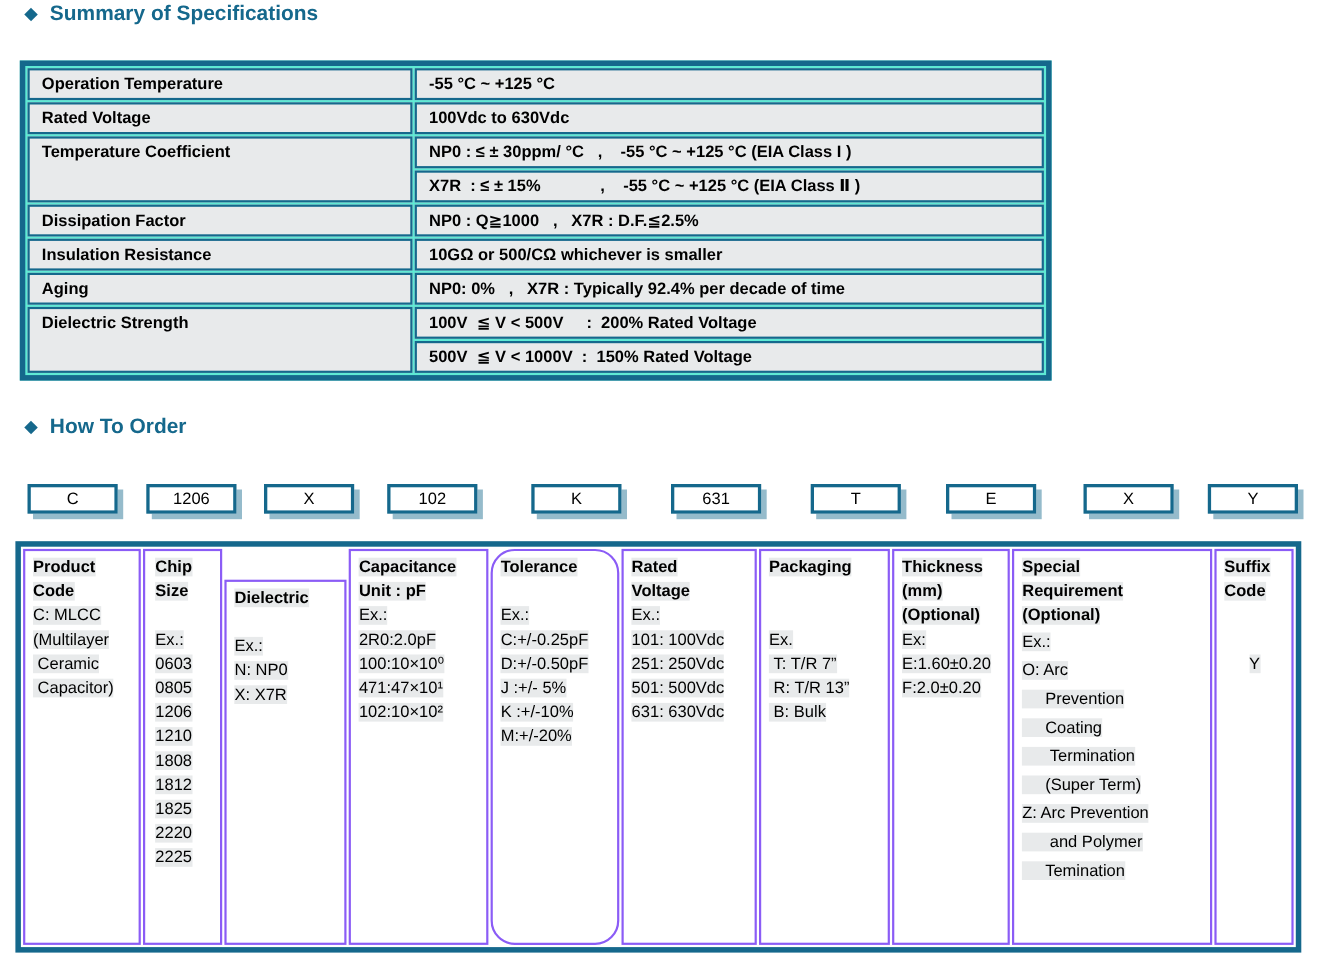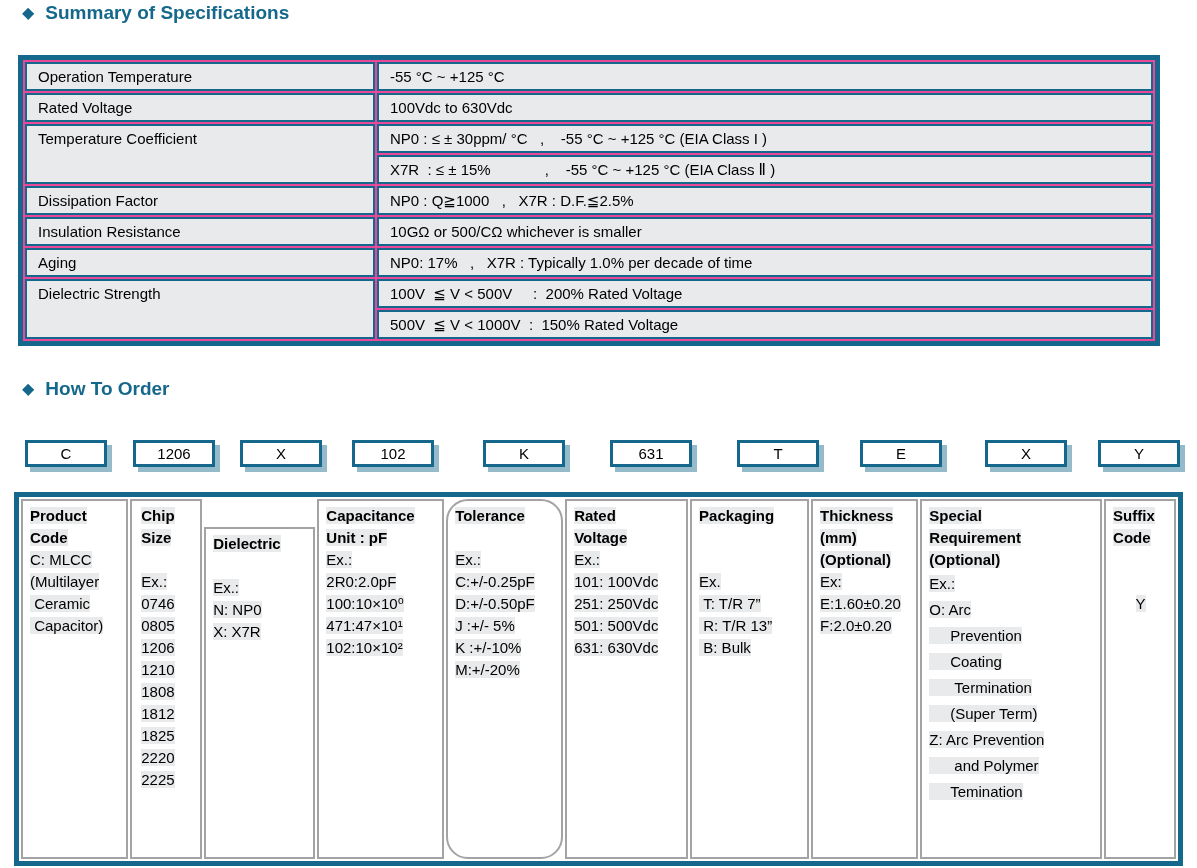--- a/index.html
+++ b/index.html
@@ -6,40 +6,40 @@
   body{width:1197px;height:868px;overflow:hidden;
        font-family:"Liberation Sans","DejaVu Sans",sans-serif;color:#000;}
   .page{position:relative;width:1197px;height:868px;background:#fff;}
 
   
   .sec-title{position:absolute;display:flex;align-items:center;gap:11px;
              color:#15688c;font-weight:bold;font-size:19px;line-height:22px;}
   .sec-title .diamond{font-size:16px;line-height:22px;}
 
   
-  .spec-table{position:absolute;left:18px;top:55px;width:1142px;
+  .spec-table{position:absolute;left:18px;top:55px;width:938px;
               border:5px solid #15688c;border-collapse:separate;border-spacing:2px;
-              table-layout:fixed;background:#ec4899;}
+              table-layout:fixed;background:#5eead4;font-weight:bold;}
   .spec-table col.c1{width:350px;}
   .spec-table td{border:2px solid #15688c;background:#e8eaeb;
                  font-size:15px;line-height:19px;padding:3px 11px;
                  white-space:pre-wrap;vertical-align:middle;}
 
   
   .code-box{position:absolute;top:440px;width:82px;height:27px;box-sizing:border-box;
             border:3px solid #15688c;background:#fff;
             box-shadow:5px 5px 0 rgba(21,104,140,0.45);
             display:flex;align-items:center;justify-content:center;
             font-size:15px;color:#000;}
 
   
   .order-table{position:absolute;left:14px;top:492px;width:1169px;height:374px;
                box-sizing:border-box;border:5px solid #15688c;background:#fff;
                padding:2px;display:flex;gap:2px;}
-  .ocol{border:2px solid #a3a3a3;background:#fff;box-sizing:border-box;
+  .ocol{border:2px solid #8b5cf6;background:#fff;box-sizing:border-box;
         padding:4px 6px 2px 7px;overflow:hidden;flex-shrink:1;}
   .ocol:nth-child(1){width:109px;}
   .ocol:nth-child(2){width:73px;padding-left:9px;}
   .ocol:nth-child(3){width:113px;margin-top:28px;}
   .ocol:nth-child(4){width:129px;}
   .ocol:nth-child(5){width:119px;border-radius:22px;}
   .ocol:nth-child(6){width:125px;}
   .ocol:nth-child(7){width:121px;}
   .ocol:nth-child(8){width:109px;}
   .ocol:nth-child(9){width:185px;}
@@ -84,21 +84,21 @@
       <tr>
         <td>Dissipation Factor</td>
         <td>NP0 : Q≧1000   ,   X7R : D.F.≦2.5%</td>
       </tr>
       <tr>
         <td>Insulation Resistance</td>
         <td>10GΩ or 500/CΩ whichever is smaller</td>
       </tr>
       <tr>
         <td>Aging</td>
-        <td>NP0: 17%   ,   X7R : Typically 1.0% per decade of time</td>
+        <td>NP0: 0%   ,   X7R : Typically 92.4% per decade of time</td>
       </tr>
       <tr>
         <td rowspan="2" style="vertical-align:top;">Dielectric Strength</td>
         <td>100V  ≦ V &lt; 500V     :  200% Rated Voltage</td>
       </tr>
       <tr>
         <td>500V  ≦ V &lt; 1000V  :  150% Rated Voltage</td>
       </tr>
     </tbody>
   </table>
@@ -133,21 +133,21 @@
         </div>
     </div>
     <div class="ocol">
       <div class="col-head">
           <div class="tline"><span>Chip</span></div>
           <div class="tline"><span>Size</span></div>
         </div>
       <div class="col-body">
           <div class="tline"><span style="background: transparent;">&nbsp;</span></div>
           <div class="tline"><span>Ex.:</span></div>
-          <div class="tline"><span>0746</span></div>
+          <div class="tline"><span>0603</span></div>
           <div class="tline"><span>0805</span></div>
           <div class="tline"><span>1206</span></div>
           <div class="tline"><span>1210</span></div>
           <div class="tline"><span>1808</span></div>
           <div class="tline"><span>1812</span></div>
           <div class="tline"><span>1825</span></div>
           <div class="tline"><span>2220</span></div>
           <div class="tline"><span>2225</span></div>
         </div>
     </div>

